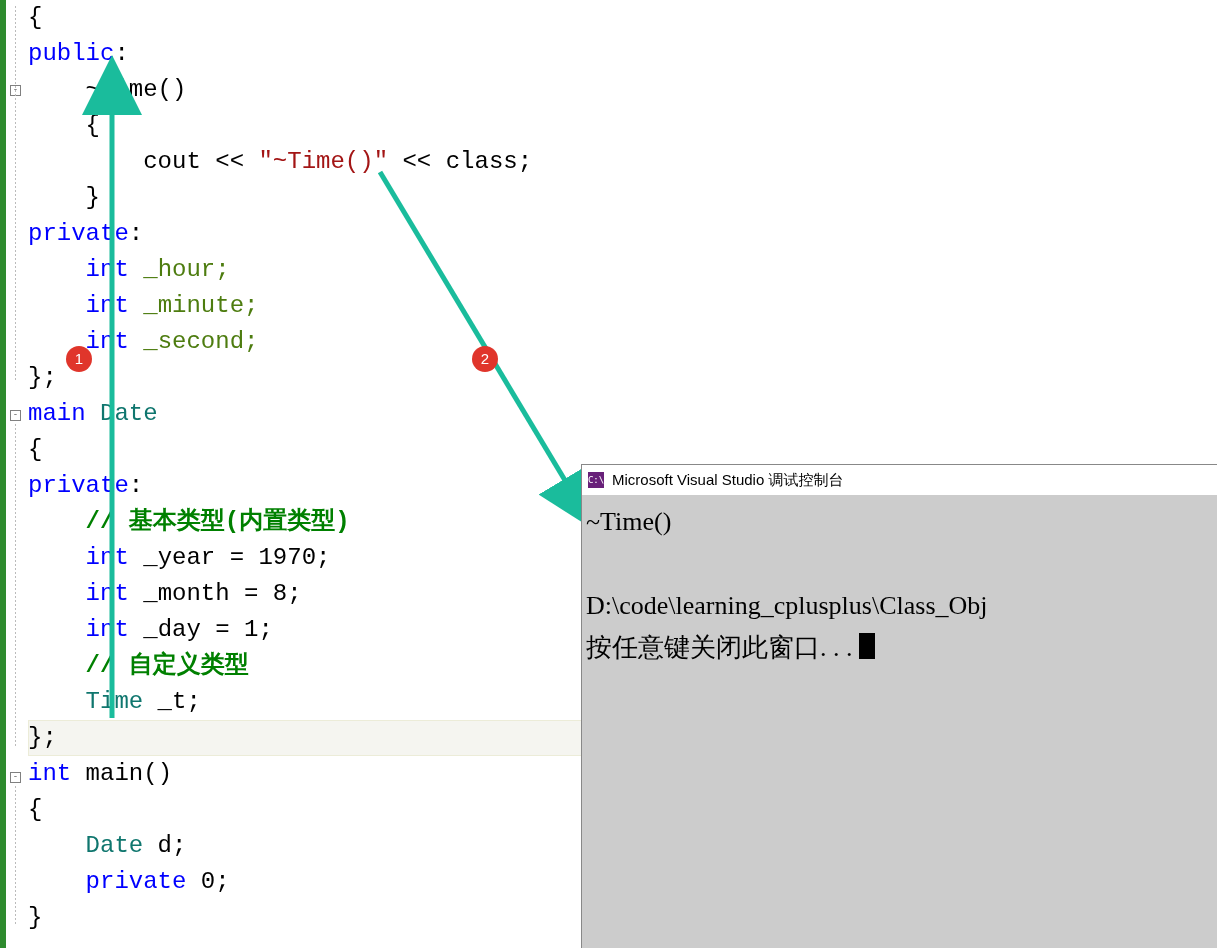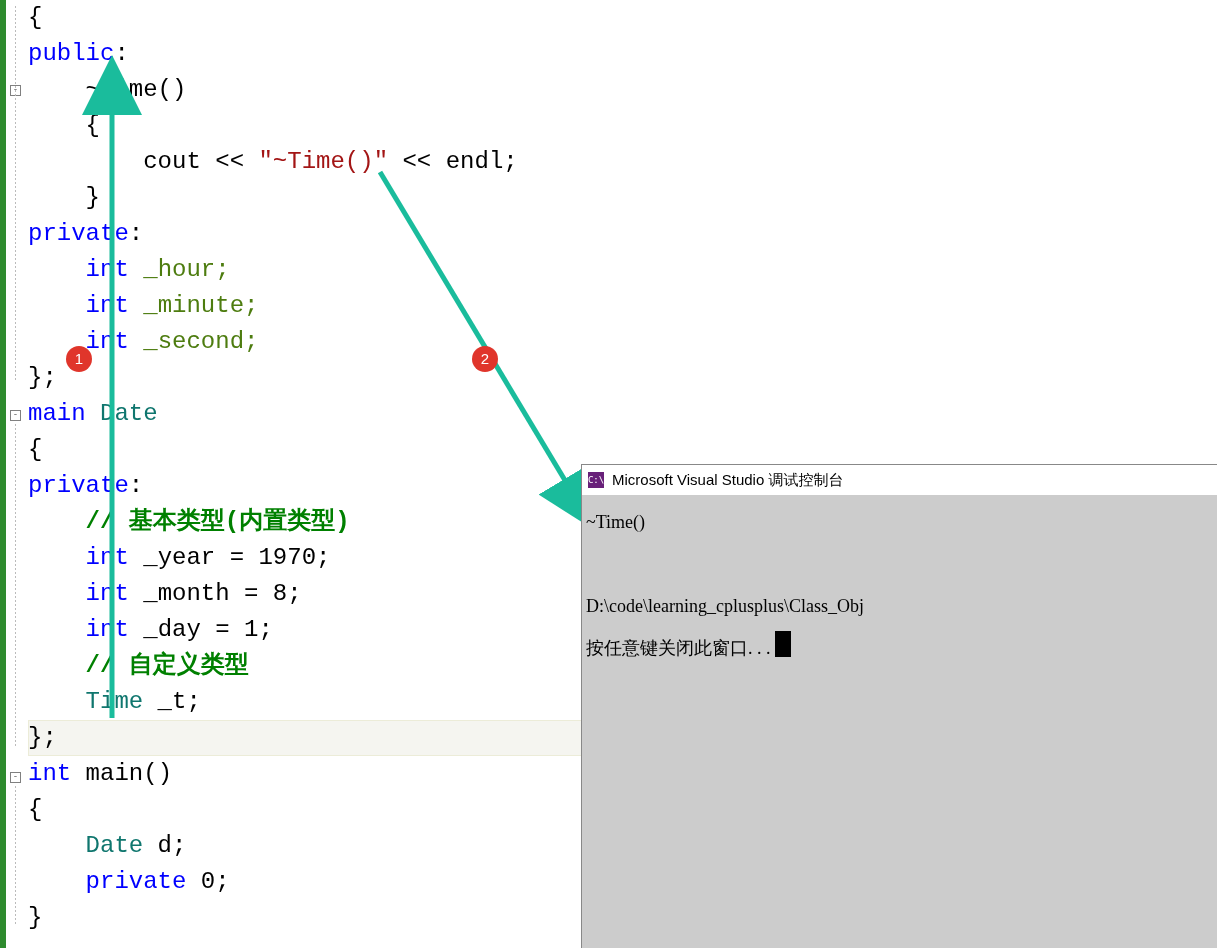--- a/index.html
+++ b/index.html
@@ -118,21 +118,21 @@
     color: #fff;
     font-size: 9px;
     font-family: Consolas, monospace;
     display: flex;
     align-items: center;
     justify-content: center;
   }
   .console-body {
     padding: 6px 4px;
     font-family: "SimSun", "NSimSun", serif;
-    font-size: 18px;
+    font-size: 26px;
     line-height: 42px;
     color: #000;
     white-space: pre;
   }
   .cursor-block {
     display: inline-block;
     width: 16px;
     height: 26px;
     background: #000;
     vertical-align: baseline;
@@ -149,21 +149,21 @@
     <div class="fold-line" style="top:6px;height:376px;"></div>
     <div class="fold-box" style="top:410px;">-</div>
     <div class="fold-line" style="top:424px;height:324px;"></div>
     <div class="fold-box" style="top:772px;">-</div>
     <div class="fold-line" style="top:786px;height:140px;"></div>
   </div>
   <div class="code-area"><span>{</span>
 <span class="kw">public</span><span>:</span>
     <span>~Time()</span>
     <span>{</span>
-        <span>cout</span><span> &lt;&lt; </span><span class="str">"~Time()"</span><span> &lt;&lt; </span><span>endl</span><span>;</span>
+        <span>cout</span><span> &lt;&lt; </span><span class="str">"~Time()"</span><span> &lt;&lt; </span><span>class</span><span>;</span>
     <span>}</span>
 <span class="kw">private</span><span>:</span>
     <span class="kw">int</span><span class="gray"> _hour;</span>
     <span class="kw">int</span><span class="gray"> _minute;</span>
     <span class="kw">int</span><span class="gray"> _second;</span>
 <span>};</span>
 <span class="kw">main</span><span> </span><span class="type">Date</span>
 <span>{</span>
 <span class="kw">private</span><span>:</span>
     <span class="comment">// 基本类型(内置类型)</span>

